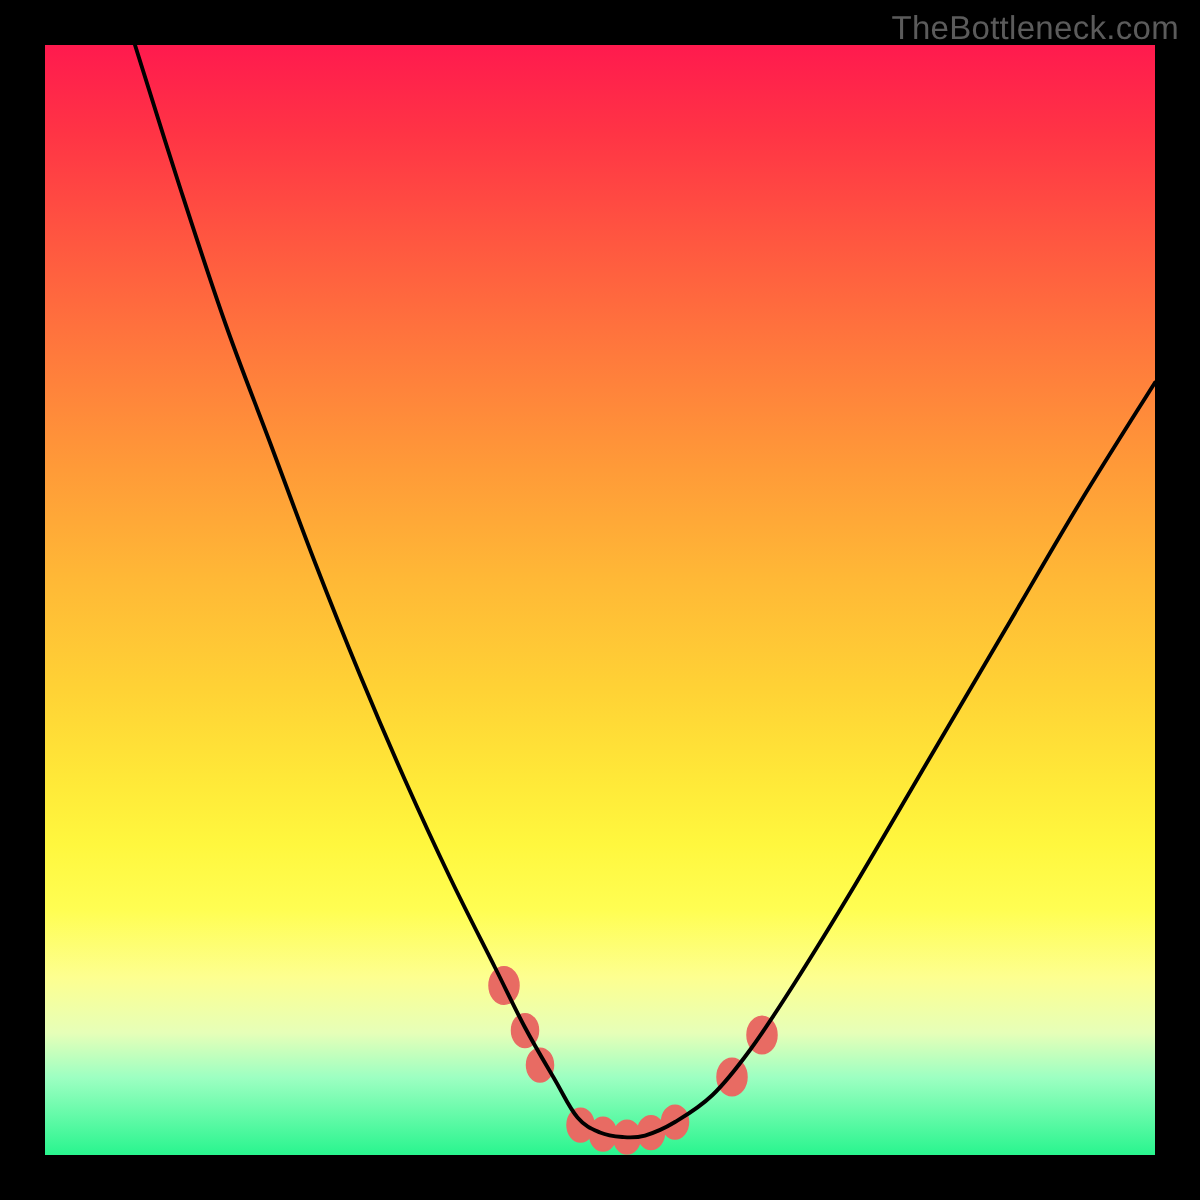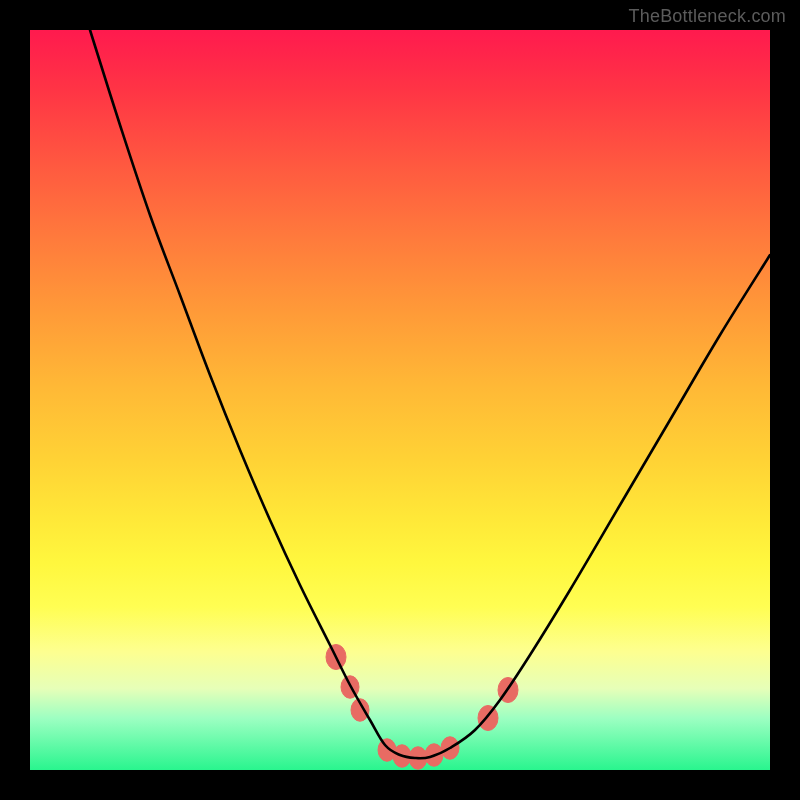--- a/index.html
+++ b/index.html
@@ -39,21 +39,21 @@
       #e6ffb8 89%,
       #9dffc2 93%,
       #29f58e 100%
     );
   }
   .watermark {
     position: absolute;
     top: 6px;
     right: 14px;
     color: #5b5b5b;
-    font-size: 18px;
+    font-size: 22px;
     font-weight: 500;
     letter-spacing: 0.2px;
     user-select: none;
   }
   svg.curve {
     position: absolute;
     left: 0; top: 0;
     width: 740px;
     height: 740px;
     overflow: visible;

